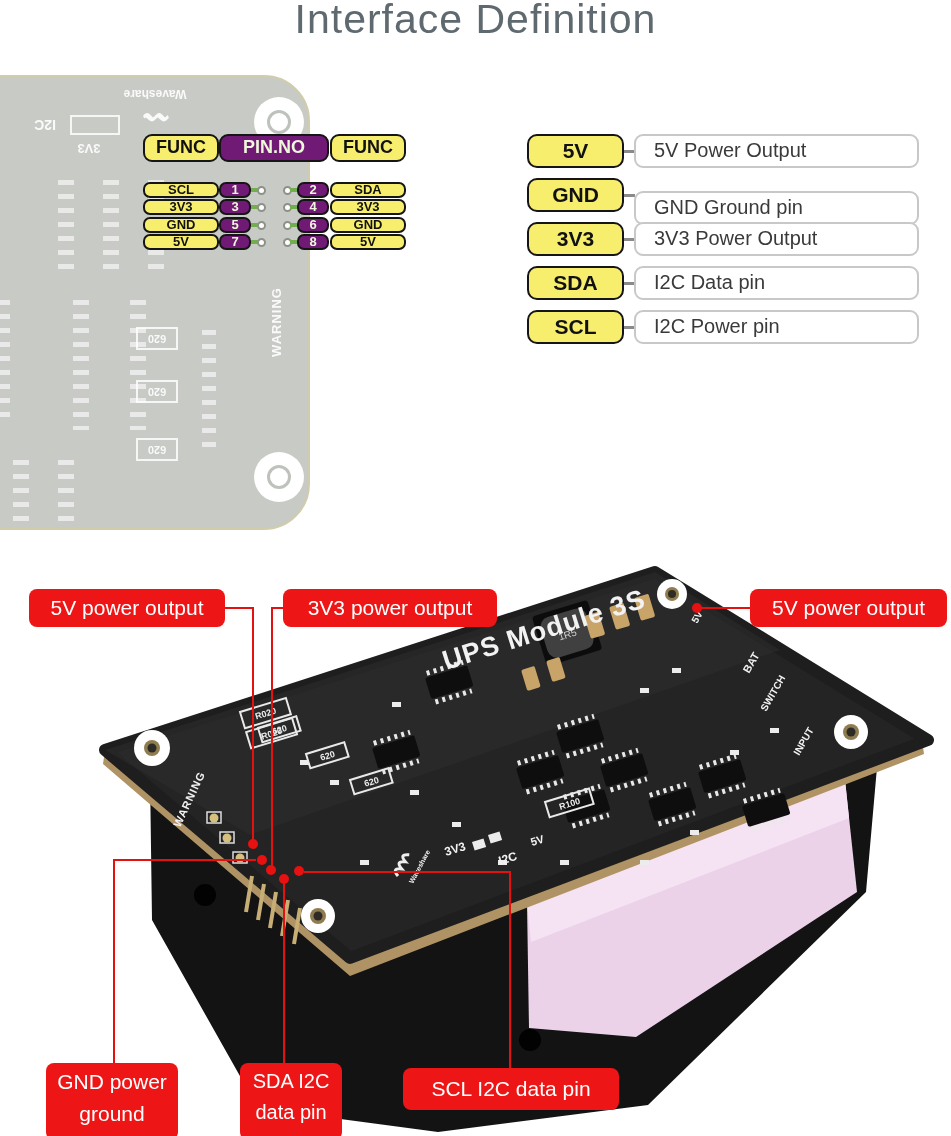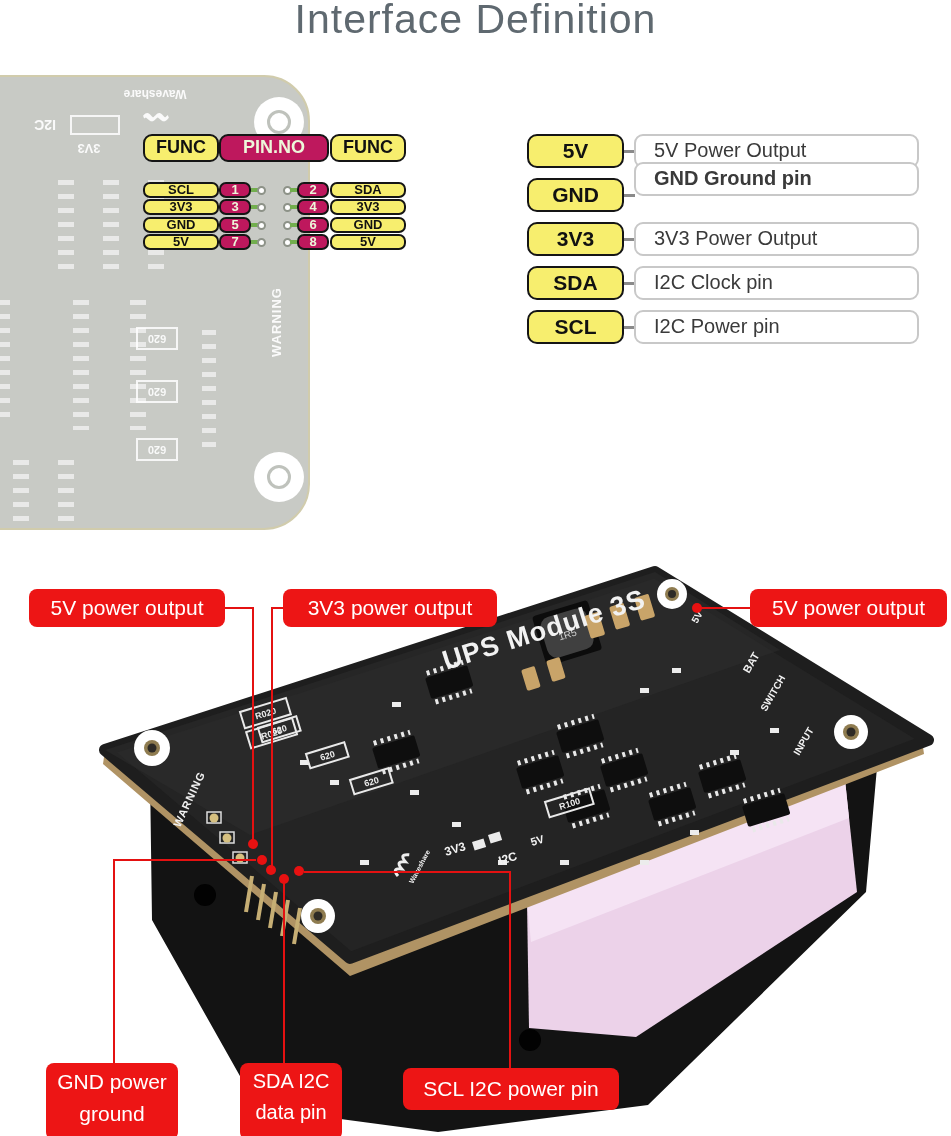--- a/index.html
+++ b/index.html
@@ -22,21 +22,21 @@
   .stripes{background:repeating-linear-gradient(180deg,rgba(255,255,255,.6) 0 5px,transparent 5px 14px);}
   .resbox{width:42px;height:23px;border:2px solid rgba(255,255,255,.85);
     color:rgba(255,255,255,.9);font-weight:bold;font-size:11px;text-align:center;
     line-height:19px;transform:rotate(180deg);}
   .wcomp{border:2px solid rgba(255,255,255,.85);}
 
   
   .badge{position:absolute;box-sizing:border-box;border:2px solid #151515;
     font-weight:bold;text-align:center;}
   .yellow{background:#f7ee6e;color:#111;}
-  .green{background:#be185d;color:#edf7da;}
+  .green{background:#701a75;color:#edf7da;}
   .pt-head{height:28px;font-size:18px;line-height:23px;border-radius:9px;}
   .pt-cell{height:16px;font-size:13px;line-height:11px;border-radius:7px;}
   .ring{position:absolute;width:9px;height:9px;border-radius:50%;
     background:#fff;border:2px solid #8d9288;box-sizing:border-box;}
   .stub{position:absolute;width:7px;height:4px;background:#72ae4e;}
 
   
   .lg-badge{position:absolute;box-sizing:border-box;width:97px;height:34px;
     background:#f7ee6e;border:2px solid #151515;border-radius:10px;
     font-size:21px;font-weight:bold;color:#111;text-align:center;line-height:29px;}
@@ -137,29 +137,29 @@
   <div class="badge yellow pt-cell abs" style="left:330px;top:234px;width:76px;">5V</div>
 </div>
 
 <div>
   <div class="lg-badge" style="left:527px;top:134px;">5V</div>
   <div class="lg-line" style="left:624px;top:150px;"></div>
   <div class="lg-box" style="left:634px;top:134px;">5V Power Output</div>
 
   <div class="lg-badge" style="left:527px;top:178px;">GND</div>
   <div class="lg-line" style="left:624px;top:194px;"></div>
-  <div class="lg-box" style="left:634px;top:162px;font-weight:bold;">GND Ground pin</div>
+  <div class="lg-box" style="left:634px;top:191px;">GND Ground pin</div>
 
   <div class="lg-badge" style="left:527px;top:222px;">3V3</div>
   <div class="lg-line" style="left:624px;top:238px;"></div>
   <div class="lg-box" style="left:634px;top:222px;">3V3 Power Output</div>
 
   <div class="lg-badge" style="left:527px;top:266px;">SDA</div>
   <div class="lg-line" style="left:624px;top:282px;"></div>
-  <div class="lg-box" style="left:634px;top:266px;">I2C Clock pin</div>
+  <div class="lg-box" style="left:634px;top:266px;">I2C Data pin</div>
 
   <div class="lg-badge" style="left:527px;top:310px;">SCL</div>
   <div class="lg-line" style="left:624px;top:326px;"></div>
   <div class="lg-box" style="left:634px;top:310px;">I2C Power pin</div>
 </div>
 
 <svg id="board-svg" width="951" height="576" viewBox="0 0 951 576">
 
   <path d="M150,215 L350,400 L878,196 L866,332 L648,545 L438,572 L258,548 L152,360 Z" fill="#131313"></path>
   <circle cx="205" cy="335" r="11" fill="#020202"></circle>
@@ -331,13 +331,13 @@
     <circle cx="299" cy="311" r="5"></circle>
       <circle cx="697" cy="48" r="5"></circle>
   </g>
 </svg>
 
 <div class="callout" id="co-top-left">5V power output</div>
 <div class="callout" id="co-top-mid">3V3 power output</div>
 <div class="callout" id="co-top-right">5V power output</div>
 <div class="callout" id="co-bot-left">GND power ground</div>
 <div class="callout" id="co-bot-mid">SDA I2C data pin</div>
-<div class="callout" id="co-bot-right">SCL I2C power pin</div>
+<div class="callout" id="co-bot-right">SCL I2C data pin</div>
 
 </body></html>

